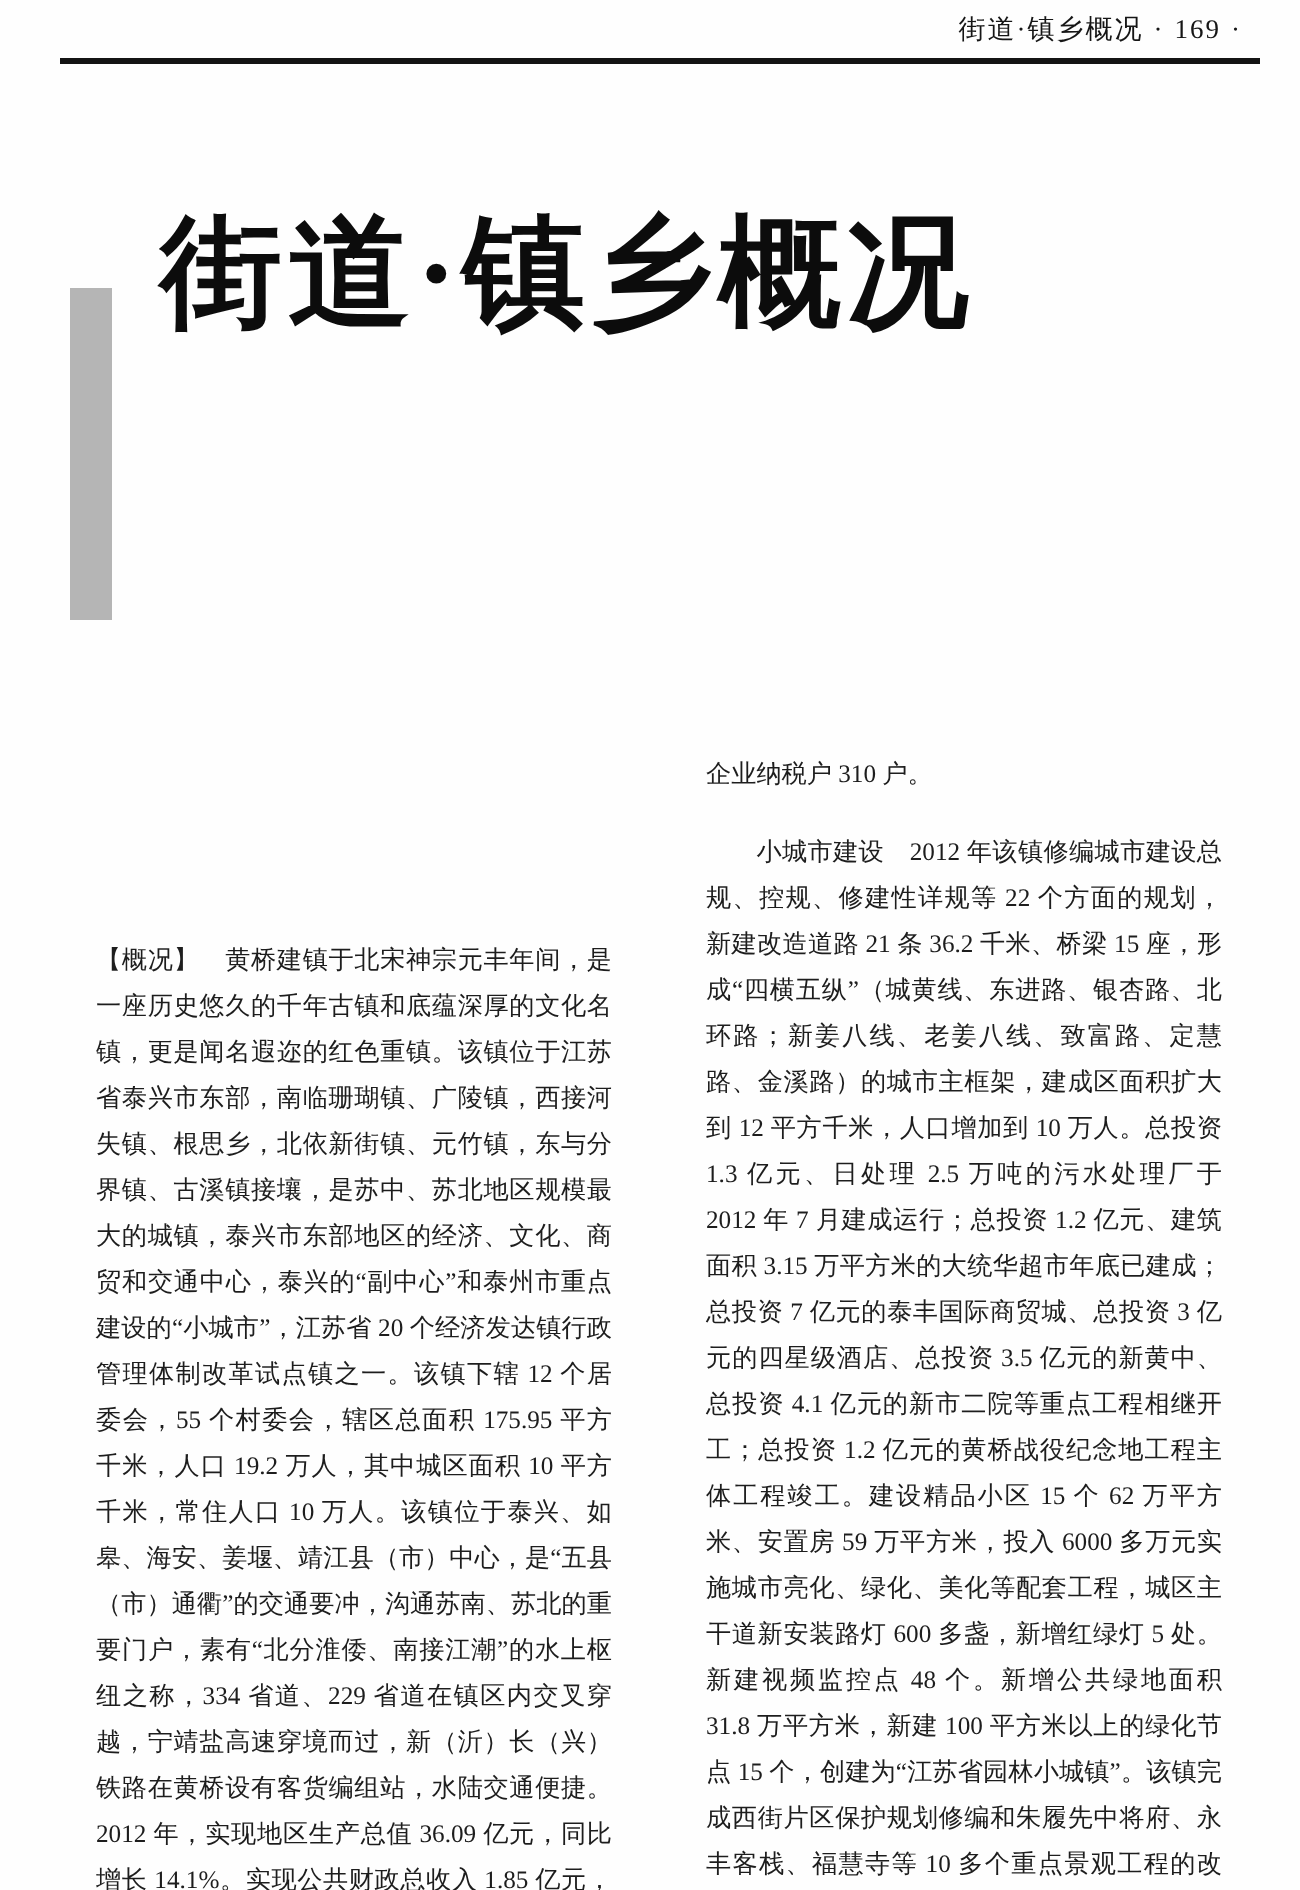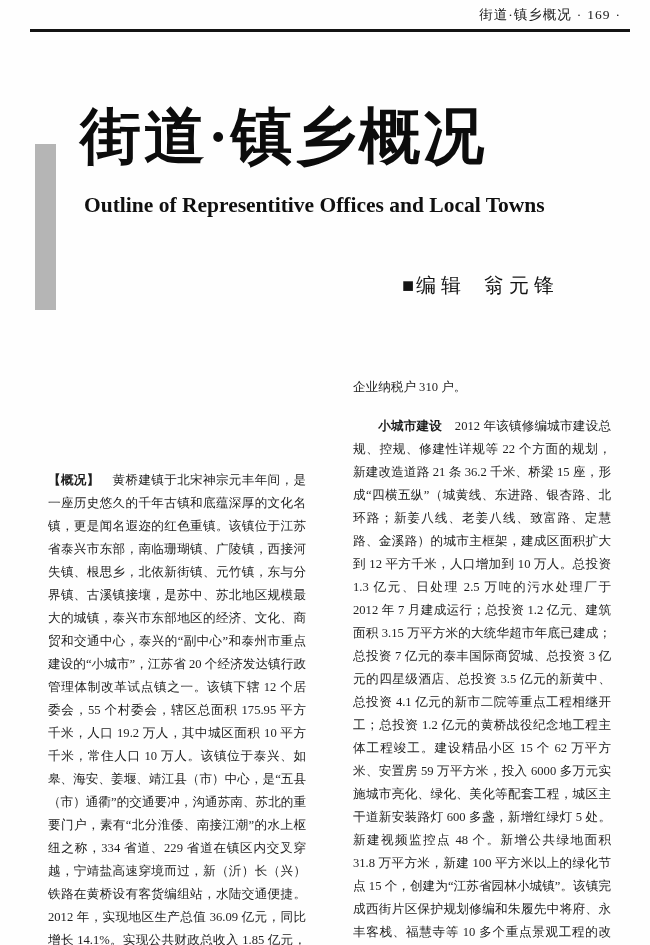--- a/index.html
+++ b/index.html
@@ -51,42 +51,38 @@
     position:absolute; width:290px; overflow:hidden;
     font-size:12.6px; line-height:23px; text-align:justify;
     color:#1d1d1d;
   }
   .col-left  { left:32px;  top:453px; height:492px; }
   .col-right { left:337px; top:360px; height:585px; }
   .para { margin:16px; }
   .para.indent { text-indent:2em; }
   .run-head {
     font-family:"Liberation Sans","DejaVu Sans",sans-serif;
-    font-weight:700;
+    font-weight:400;
   }
 </style>
 </head>
 <body>
 
 <div class="page">
 
   <div class="running-header">
     <span>街道·镇乡概况</span><span class="sep">·</span><span>169</span><span class="sep">·</span>
   </div>
 
   <div class="header-rule"></div>
 
   <div class="deco-bar"></div>
 
   <h1 class="title-zh">街道·镇乡概况</h1>
-  <div class="title-en">Outline of Representitive Offices and Local Towns</div>
 
-  <div class="editor-line">
-    <span class="marker">■</span><span>编辑</span><span class="name">翁元锋</span>
-  </div>
 
 
   <div class="col col-left">
     <p class="para"><span class="run-head">【概况】</span><span>　黄桥建镇于北宋神宗元丰年间，是一座历史悠久的千年古镇和底蕴深厚的文化名镇，更是闻名遐迩的红色重镇。该镇位于江苏省泰兴市东部，南临珊瑚镇、广陵镇，西接河失镇、根思乡，北依新街镇、元竹镇，东与分界镇、古溪镇接壤，是苏中、苏北地区规模最大的城镇，泰兴市东部地区的经济、文化、商贸和交通中心，泰兴的“副中心”和泰州市重点建设的“小城市”，江苏省 20 个经济发达镇行政管理体制改革试点镇之一。该镇下辖 12 个居委会，55 个村委会，辖区总面积 175.95 平方千米，人口 19.2 万人，其中城区面积 10 平方千米，常住人口 10 万人。该镇位于泰兴、如皋、海安、姜堰、靖江县（市）中心，是“五县（市）通衢”的交通要冲，沟通苏南、苏北的重要门户，素有“北分淮倭、南接江潮”的水上枢纽之称，334 省道、229 省道在镇区内交叉穿越，宁靖盐高速穿境而过，新（沂）长（兴）铁路在黄桥设有客货编组站，水陆交通便捷。2012 年，实现地区生产总值 36.09 亿元，同比增长 14.1%。实现公共财政总收入 1.85 亿元，实现工商税收收入 2.93 亿元，同比增长 10.5%。实现建筑业施工总产值 15.46 亿元、施工面积 205.8 万平方米。实现服务业增加值 19.8 亿元，增长 8%。完成规模以上固定资产投资 27.36 亿元，增长 15.4%。实现高新技术产值 8.7 亿元，占总产值比重提高 5 个百分点。实现自营出口 4100 万美元。利用民资 20.59 亿元，新办私营企业 608 个，新增注册资本 500 万元以上企业 365 个，新增民营</span></p>
   </div>
 
   <div class="col col-right">
     <p class="para"><span>企业纳税户 310 户。</span></p>
     <p class="para indent"><span class="run-head">小城市建设</span><span>　2012 年该镇修编城市建设总规、控规、修建性详规等 22 个方面的规划，新建改造道路 21 条 36.2 千米、桥梁 15 座，形成“四横五纵”（城黄线、东进路、银杏路、北环路；新姜八线、老姜八线、致富路、定慧路、金溪路）的城市主框架，建成区面积扩大到 12 平方千米，人口增加到 10 万人。总投资 1.3 亿元、日处理 2.5 万吨的污水处理厂于 2012 年 7 月建成运行；总投资 1.2 亿元、建筑面积 3.15 万平方米的大统华超市年底已建成；总投资 7 亿元的泰丰国际商贸城、总投资 3 亿元的四星级酒店、总投资 3.5 亿元的新黄中、总投资 4.1 亿元的新市二院等重点工程相继开工；总投资 1.2 亿元的黄桥战役纪念地工程主体工程竣工。建设精品小区 15 个 62 万平方米、安置房 59 万平方米，投入 6000 多万元实施城市亮化、绿化、美化等配套工程，城区主干道新安装路灯 600 多盏，新增红绿灯 5 处。新建视频监控点 48 个。新增公共绿地面积 31.8 万平方米，新建 100 平方米以上的绿化节点 15 个，创建为“江苏省园林小城镇”。该镇完成西街片区保护规划修编和朱履先中将府、永丰客栈、福慧寺等 10 多个重点景观工程的改造工作，跻身“首届长三角古镇三十强”。溪桥、刘陈、南沙、横巷 4 个集镇街区纳入中心城区，同步规划、同步实施。南殿、胜利、焦庄农村社区建成。</span></p>
     <p class="para indent"><span class="run-head">工　业</span><span>　2012 年，该镇园区被国家科技部命名为“国家国际科技合作基地”，创建成“省级现代装备科技产业园”。举办江阴、青岛、北京项目推介会等活动，举办上海招商投资说明会，与江阴市澄江街道结成友好乡镇，组织人员开展驻点招商。全年引进有效投入 3000 万元以上项目 14 个，完成计划总投资 23.3 亿</span></p>

